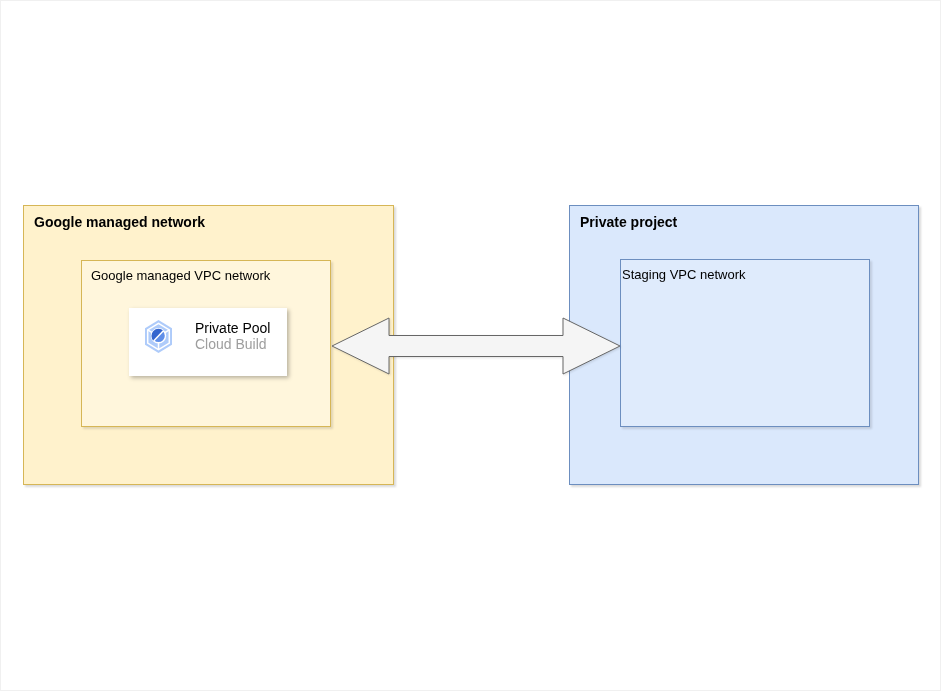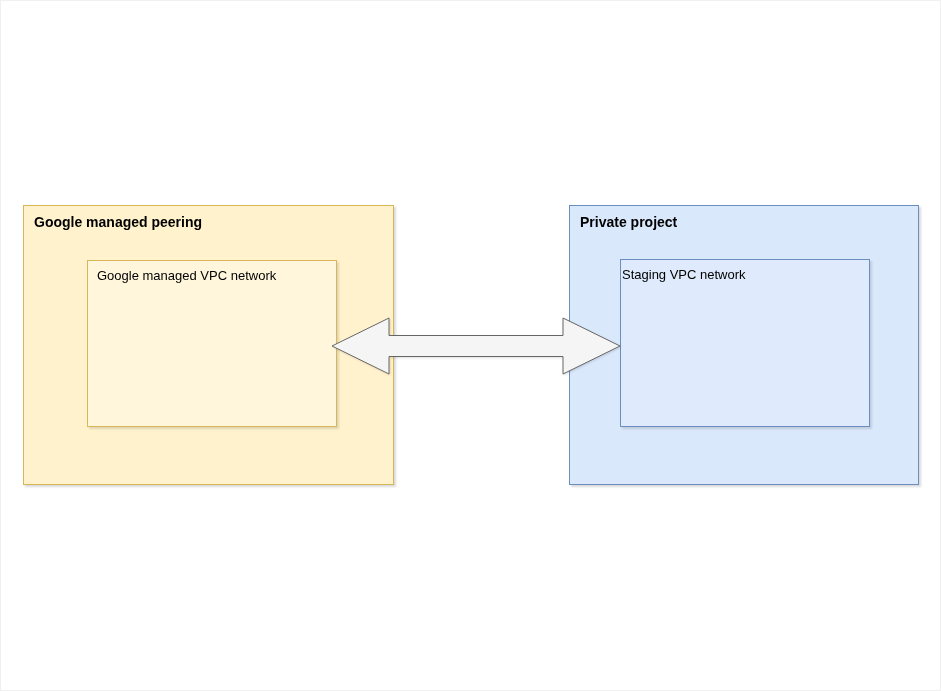--- a/index.html
+++ b/index.html
@@ -33,21 +33,21 @@
     white-space:nowrap;
   }
 
   
   .vpc-box {
     position:absolute; box-sizing:border-box;
     box-shadow:2px 2px 2px rgba(0,0,0,0.12);
   }
   .gp-vpc {
     left:57px; top:54px; width:250px; height:167px;
-    background:#FFF6DC; border:1px solid #D6B656;margin-left:6px;
+    background:#FFF6DC; border:1px solid #D6B656;
   }
   .sp-vpc {
     left:50px; top:53px; width:250px; height:168px;
     background:#DFEBFC; border:1px solid #6C8EBF;
   }
   .vpc-label {
     position:absolute; left:9px; top:7px;
     font-size:13px; color:#000000; white-space:nowrap;
   }
   .sp-vpc .vpc-label { left:1px; }
@@ -84,25 +84,43 @@
     text-align:center; font-size:13px; color:#000000;
     z-index:6; white-space:nowrap;
   }
 </style>
 </head>
 <body>
 
 <div class="canvas">
 
   <div class="project-box gp-box">
-    <div class="project-title">Google managed peering</div>
+    <div class="project-title">Google managed network</div>
 
     <div class="vpc-box gp-vpc">
       <div class="vpc-label">Google managed VPC network</div>
 
+      <div class="service-card">
+        <svg class="service-icon" viewBox="0 0 27 33" aria-hidden="true">
+          <polygon points="13.5,0 27,8.25 27,24.75 13.5,33 0,24.75 0,8.25" fill="#AECBFA"></polygon>
+          <polygon points="13.5,3.3 24.3,9.9 24.3,23.1 13.5,29.7 2.7,23.1 2.7,9.9" fill="none" stroke="#FFFFFF" stroke-width="1.5"></polygon>
+          <g stroke="#FFFFFF" stroke-width="1.5">
+            <line x1="2.7" y1="9.9" x2="13.5" y2="16.5"></line>
+            <line x1="24.3" y1="9.9" x2="13.5" y2="16.5"></line>
+            <line x1="13.5" y1="16.5" x2="13.5" y2="29.7"></line>
+          </g>
+          <circle cx="13.5" cy="15.8" r="7" fill="#5F8EE8" stroke="#FFFFFF" stroke-width="1.4"></circle>
+          <path d="M 8.6 20.9 A 7 7 0 0 1 18.4 10.7 Z" fill="#3465CE"></path>
+          <line x1="8.6" y1="20.9" x2="18.4" y2="10.7" stroke="#FFFFFF" stroke-width="1.5"></line>
+        </svg>
+        <div class="service-text">
+          <div class="service-title">Private Pool</div>
+          <div class="service-subtitle">Cloud Build</div>
+        </div>
+      </div>
     </div>
   </div>
 
   <div class="project-box sp-box">
     <div class="project-title">Private project</div>
 
     <div class="vpc-box sp-vpc">
       <div class="vpc-label">Staging VPC network</div>
     </div>
   </div>

